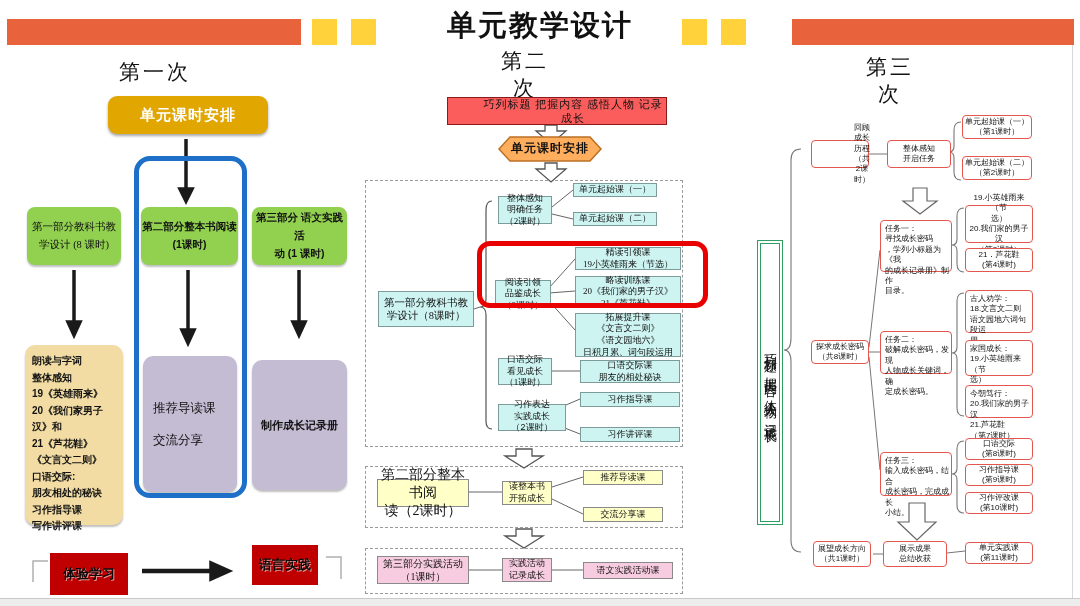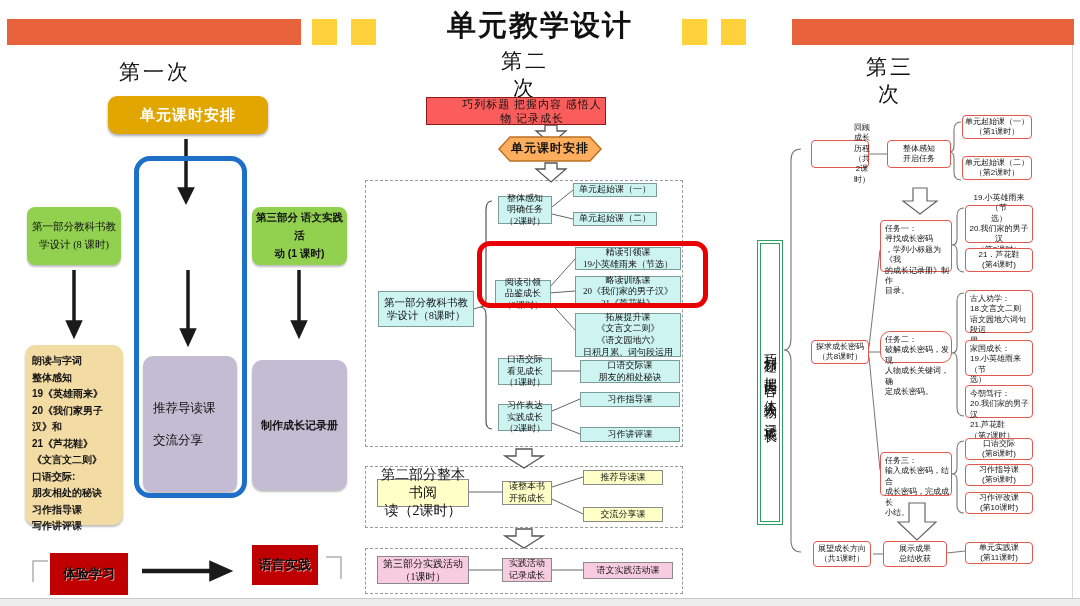--- a/index.html
+++ b/index.html
@@ -126,41 +126,43 @@
       <polygon points="913,188 927,188 927,201 937,201 920,214 903,201 913,201"></polygon>
       <polygon points="909,503 925,503 925,522 936,522 917,540 898,522 909,522"></polygon>
     </g>
   </svg>
 
   <div class="abs bx serif colhead" style="left:110px;top:60px;width:90px;height:26px;">第一次</div>
   <div class="abs bx gold" style="left:108px;top:96px;width:160px;height:38px;">单元课时安排</div>
   <div class="abs blueoutline" style="left:134px;top:156px;width:113px;height:342px;"></div>
   <div class="abs bx green serif" style="left:27px;top:207px;width:94px;height:58px;">第一部分教科书教
 学设计 (8 课时)</div>
+  <div class="abs bx green" style="left:141px;top:207px;width:97px;height:58px;font-weight:bold;">第二部分整本书阅读
+(1课时)</div>
   <div class="abs bx green" style="left:252px;top:207px;width:95px;height:58px;font-weight:bold;">第三部分 语文实践活
 动 (1 课时)</div>
   <div class="abs bx tan" style="left:25px;top:345px;width:98px;height:180px;">朗读与字词
 整体感知
 19《英雄雨来》
 20《我们家男子汉》和
 21《芦花鞋》
 《文言文二则》
 口语交际:
 朋友相处的秘诀
 习作指导课
 写作讲评课</div>
   <div class="abs bx purple serif" style="left:143px;top:356px;width:94px;height:136px;font-size:12.5px;text-align:left;justify-content:flex-start;padding-left:10px;">推荐导读课
 
 交流分享</div>
   <div class="abs bx purple" style="left:252px;top:360px;width:95px;height:130px;font-size:11px;font-weight:bold;">制作成长记录册</div>
   <div class="abs bx redbox" style="left:50px;top:553px;width:78px;height:42px;">体验学习</div>
   <div class="abs bx redbox" style="left:252px;top:545px;width:66px;height:40px;">语言实践</div>
 
   <div class="abs bx serif colhead" style="left:490px;top:62px;width:70px;height:26px;">第二次</div>
-  <div class="abs bx banner serif" style="left:426px;top:97px;width:180px;height:28px;padding-left:32px;">巧列标题 把握内容 感悟人物 记录成长</div>
+  <div class="abs bx banner serif" style="left:447px;top:97px;width:220px;height:28px;padding-left:32px;">巧列标题 把握内容 感悟人物 记录成长</div>
   <div class="abs bx serif hexlabel" style="left:499px;top:137px;width:102px;height:24px;">单元课时安排</div>
 
   <div class="abs dashed" style="left:365px;top:180px;width:318px;height:267px;"></div>
   <div class="abs bx cyan serif" style="left:378px;top:291px;width:96px;height:36px;font-size:10.5px;">第一部分教科书教
 学设计（8课时）</div>
 
   <div class="abs bx cyan serif" style="left:498px;top:196px;width:54px;height:28px;">整体感知
 明确任务
 （2课时）</div>
   <div class="abs bx cyan serif" style="left:573px;top:183px;width:84px;height:14px;">单元起始课（一）</div>
@@ -178,21 +180,21 @@
 《文言文二则》
 《语文园地六》
 日积月累、词句段运用</div>
 
   <div class="abs bx cyan serif" style="left:498px;top:358px;width:54px;height:27px;">口语交际
 看见成长
 （1课时）</div>
   <div class="abs bx cyan serif" style="left:580px;top:360px;width:100px;height:23px;">口语交际课
 朋友的相处秘诀</div>
 
-  <div class="abs bx cyan serif" style="left:498px;top:404px;width:54px;height:27px;">习作表达
+  <div class="abs bx cyan serif" style="left:498px;top:404px;width:68px;height:27px;font-family:Liberation Mono, monospace;">习作表达
 实践成长
 （2课时）</div>
   <div class="abs bx cyan serif" style="left:580px;top:392px;width:100px;height:15px;">习作指导课</div>
   <div class="abs bx cyan serif" style="left:580px;top:427px;width:100px;height:15px;">习作讲评课</div>
 
   <div class="abs redhl" style="left:477px;top:241px;width:231px;height:67px;"></div>
 
   <div class="abs dashed" style="left:365px;top:466px;width:318px;height:62px;"></div>
   <div class="abs bx yellowbx serif" style="left:377px;top:479px;width:92px;height:28px;font-size:14px;">第二部分整本书阅
 读（2课时）</div>
@@ -228,21 +230,21 @@
 ，学列小标题为《我
 的成长记录册》制作
 目录。</div>
   <div class="abs bx c3" style="left:965px;top:205px;width:68px;height:38px;">19.小英雄雨来（节
 选）
 20.我们家的男子汉
 （第3课时）</div>
   <div class="abs bx c3" style="left:965px;top:248px;width:68px;height:24px;">21．芦花鞋
 (第4课时)</div>
 
-  <div class="abs bx c3 c3l" style="left:880px;top:331px;width:72px;height:32px;border-radius:10px;">任务二：
+  <div class="abs bx c3 c3l" style="left:880px;top:331px;width:72px;height:43px;">任务二：
 破解成长密码，发现
 人物成长关键词，确
 定成长密码。</div>
   <div class="abs bx c3 c3l" style="left:965px;top:290px;width:68px;height:43px;">古人劝学：
 18.文言文二则
 语文园地六词句段运
 用
 （第5课时）</div>
   <div class="abs bx c3 c3l" style="left:965px;top:340px;width:68px;height:36px;">家国成长：
 19.小英雄雨来（节

